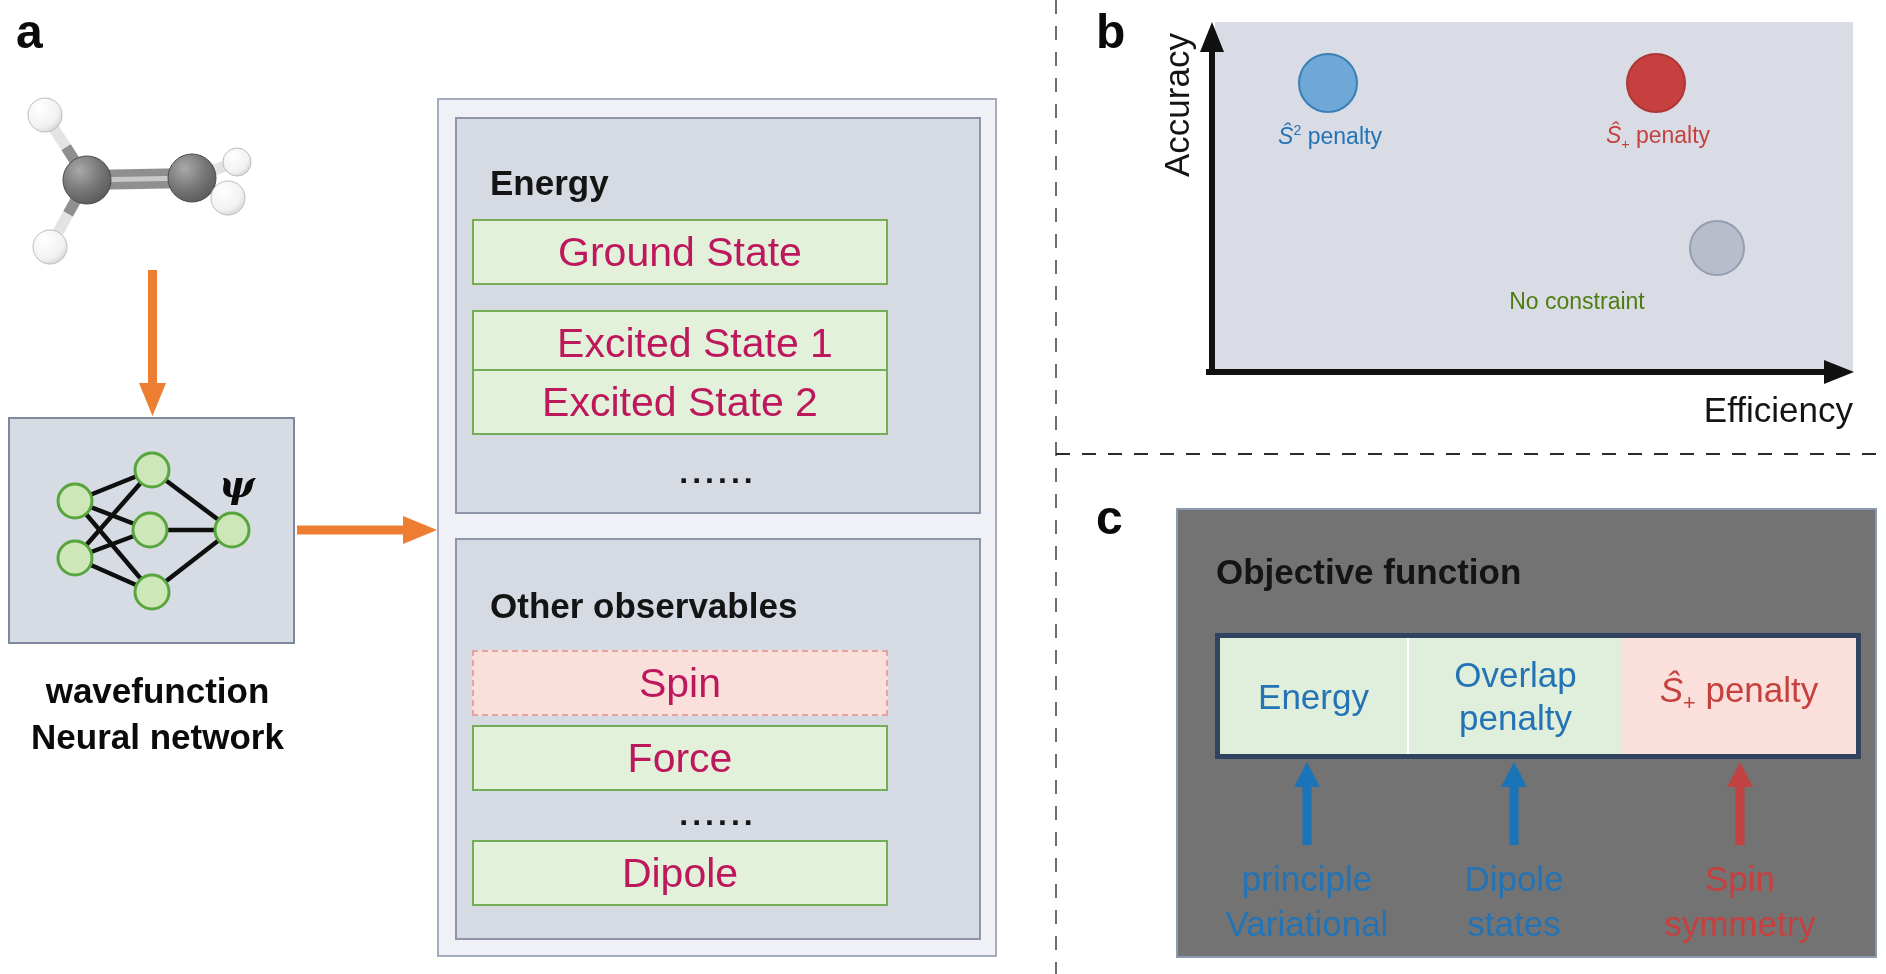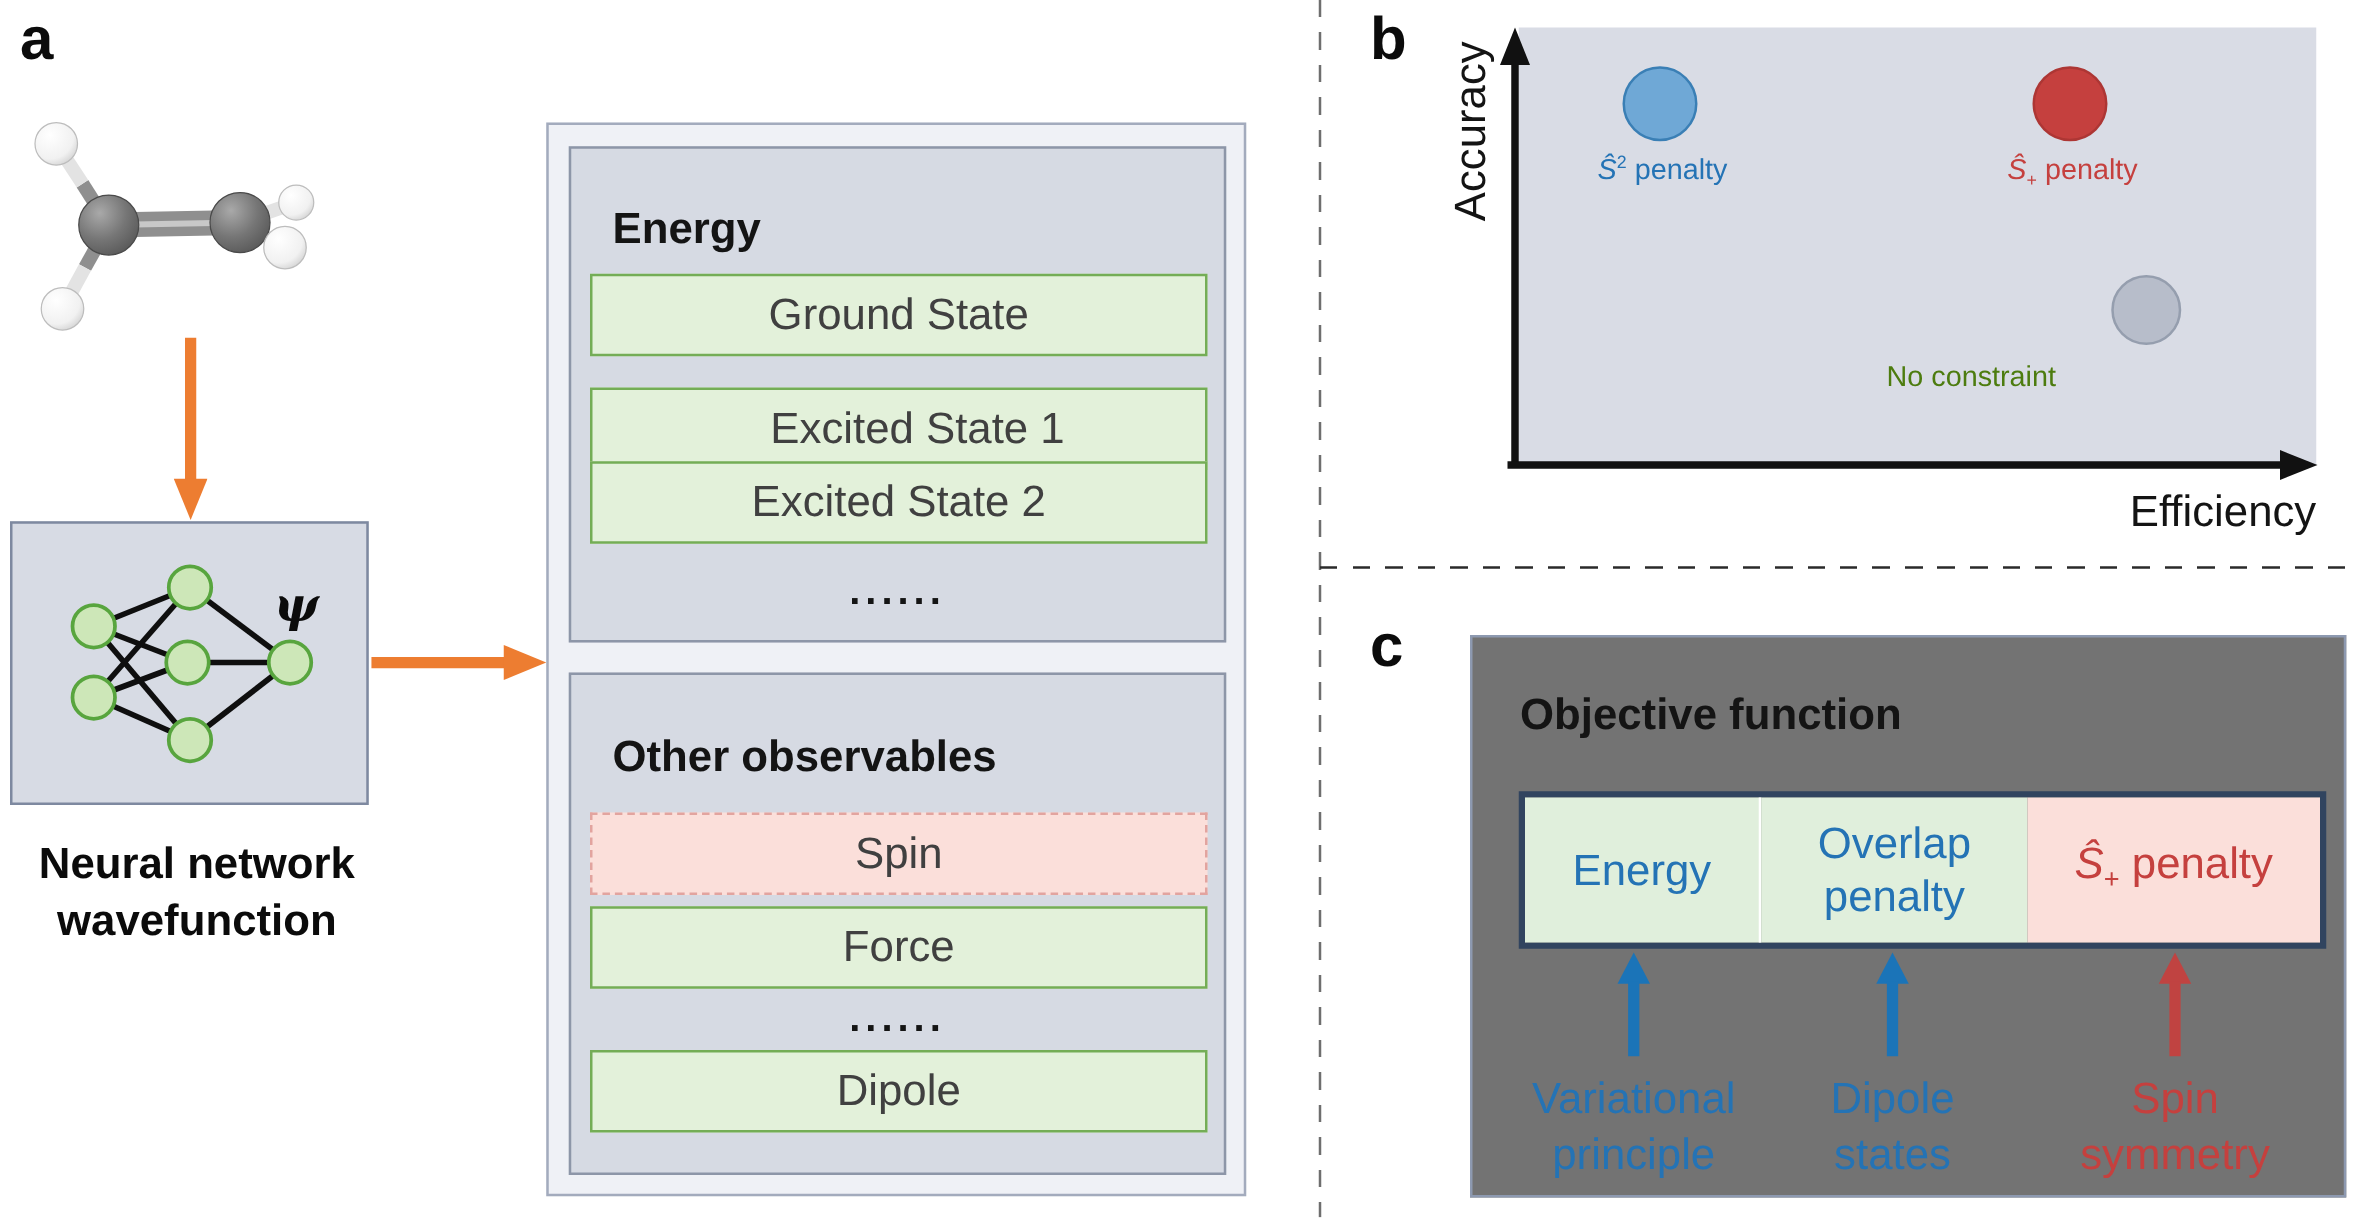--- a/index.html
+++ b/index.html
@@ -4,22 +4,22 @@
 <style>
   html,body{margin:0;padding:0;background:#ffffff;}
   #fig{position:relative;width:1886px;height:974px;background:#ffffff;overflow:hidden;
        font-family:"Liberation Sans",sans-serif;color:#141414;}
   .abs{position:absolute;}
   .panel-letter{font-size:48px;font-weight:700;color:#0b0b0b;}
   
   .outer-box{background:#eff1f6;border:2px solid #a3abbd;}
   .inner-box{background:#d6dae3;border:2px solid #8d96a8;}
   .box-title{position:absolute;left:33px;font-size:35px;font-weight:700;color:#141414;white-space:nowrap;}
-  .row{position:absolute;left:15px;width:494px;height:66px;display:flex;align-items:center;justify-content:center;
-       font-size:35px;color:#404040;box-sizing:border-box;}
+  .row{position:absolute;left:15px;width:416px;height:66px;display:flex;align-items:center;justify-content:center;
+       font-size:41px;color:#be185d;box-sizing:border-box;}
   .row-green{background:#e3f1da;border:2px solid #74ad56;}
   .row-pink{background:#fbdfda;border:2px dashed #e2a49f;}
   .dots{position:absolute;left:0;width:100%;text-align:center;font-size:32px;font-weight:700;
         letter-spacing:4px;color:#141414;line-height:40px;}
   .nn-box{background:#d7dbe4;border:2px solid #7e89a0;}
   .caption{font-size:35px;font-weight:700;line-height:46px;text-align:center;color:#0b0b0b;}
   
   .vsep{width:2px;background:repeating-linear-gradient(180deg,#6e6e6e 0 14px,transparent 14px 26px);}
   .hsep{height:2px;background:repeating-linear-gradient(90deg,#2a2a2a 0 14px,transparent 14px 26px);}
   
@@ -111,22 +111,22 @@
       <text x="227" y="78" text-anchor="middle" font-family="'DejaVu Serif',serif" font-style="italic" font-weight="bold" font-size="38" fill="#0b0b0b">ψ</text>
     </svg>
   </div>
 
   <svg class="abs" style="left:297px;top:516px;" width="141" height="28" viewBox="0 0 141 28">
     <line x1="0" y1="14" x2="112" y2="14" stroke="#ED7D31" stroke-width="9"></line>
     <polygon points="140,14 106,0 106,28" fill="#ED7D31"></polygon>
   </svg>
 
   <div class="abs caption" style="left:0px;top:668px;width:315px;">
+    <div>wavefunction</div>
     <div>Neural network</div>
-    <div>wavefunction</div>
   </div>
 
   <div class="abs outer-box" style="left:437px;top:98px;width:560px;height:859px;box-sizing:border-box;"></div>
 
   <div class="abs inner-box" style="left:455px;top:117px;width:526px;height:397px;box-sizing:border-box;">
     <div class="box-title" style="top:44px;">Energy</div>
     <div class="row row-green" style="top:100px;">Ground State</div>
     <div class="row row-green" style="top:191px;padding-left:30px;">Excited State 1</div>
     <div class="row row-green" style="top:250px;">Excited State 2</div>
     <div class="dots" style="top:333px;">......</div>
@@ -197,22 +197,22 @@
   <svg class="abs" style="left:1499px;top:760px;" width="30" height="86" viewBox="0 0 30 86">
     <polygon points="15,2 2,27 28,27" fill="#1b74b8"></polygon>
     <rect x="10.5" y="25" width="9" height="60" fill="#1b74b8"></rect>
   </svg>
   <svg class="abs" style="left:1725px;top:760px;" width="30" height="86" viewBox="0 0 30 86">
     <polygon points="15,2 2,27 28,27" fill="#c04341"></polygon>
     <rect x="10.5" y="25" width="9" height="60" fill="#c04341"></rect>
   </svg>
 
   <div class="abs c-label blue-t" style="left:1182px;top:856px;width:250px;">
+    <div>principle</div>
     <div>Variational</div>
-    <div>principle</div>
   </div>
   <div class="abs c-label blue-t" style="left:1399px;top:856px;width:230px;">
     <div>Dipole</div>
     <div>states</div>
   </div>
   <div class="abs c-label red-t" style="left:1615px;top:856px;width:250px;">
     <div>Spin</div>
     <div>symmetry</div>
   </div>
 

